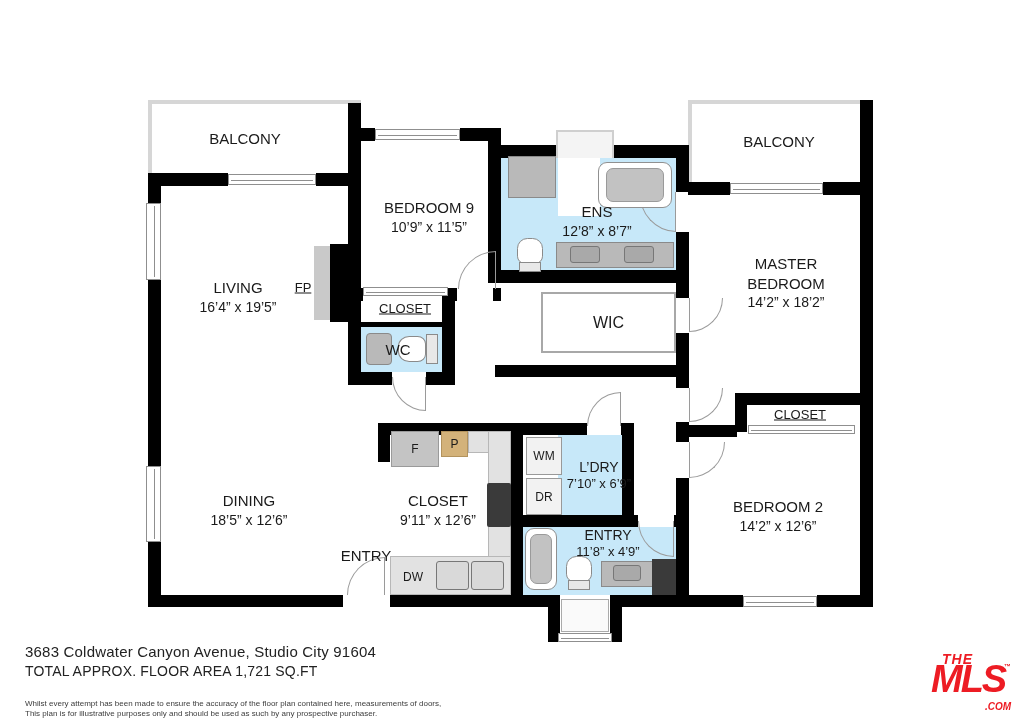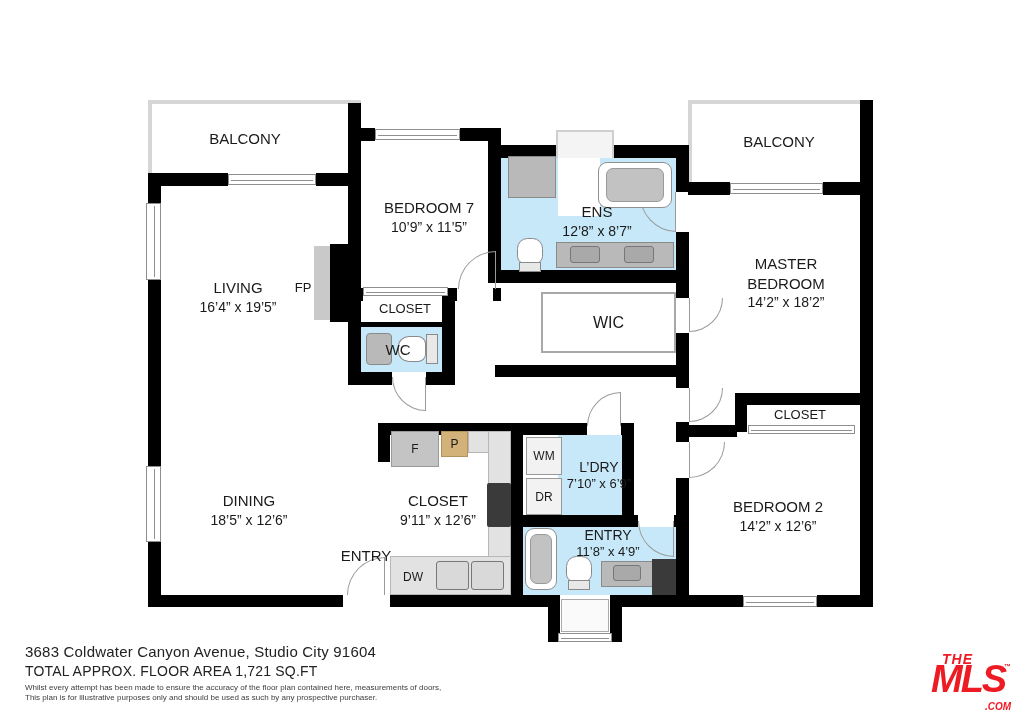--- a/index.html
+++ b/index.html
@@ -16,36 +16,36 @@
   .arc{position:absolute;border:1.5px solid #9a9a9a;box-sizing:border-box;background:transparent;}
   .hinge-tl{border-radius:0 0 100% 0;border-top:none;}
   .hinge-tr{border-radius:0 0 0 100%;border-top:none;}
   .hinge-br{border-radius:100% 0 0 0;border-bottom:none;}
   .lbl{position:absolute;transform:translate(-50%,-50%);white-space:nowrap;font-size:15px;}
   .room-lbl{position:absolute;transform:translate(-50%,-50%);display:flex;flex-direction:column;align-items:center;
             line-height:1.3;font-size:15px;text-align:center;}
   .room-lbl .nm, .room-lbl .dims{white-space:nowrap;}
   .room-lbl .dims{font-size:14px;}
   .sm{font-size:12px;}
-  .md{font-size:13px;}
+  .md{font-size:13px;text-decoration:underline;}
   .fix{position:absolute;box-sizing:border-box;}
   .gray{background:#b9b9b9;border:1px solid #8a8a8a;}
   .lightgray{background:#e2e2e2;border:1px solid #b7b7b7;}
   .tub{background:#fff;border:1.5px solid #909090;border-radius:9px;}
   .tub-in{background:#c2c2c2;border:1px solid #9a9a9a;border-radius:7px;}
   .toilet{background:#fff;border:1px solid #8a8a8a;border-radius:40% 40% 30% 30%;}
   .tank{background:#e8e8e8;border:1px solid #8a8a8a;}
   .sinkbox{background:#a9a9a9;border:1px solid #777;border-radius:3px;}
   .applbox{position:absolute;display:flex;align-items:center;justify-content:center;box-sizing:border-box;font-size:12px;}
   .dark{background:#3a3a3a;}
   .wic-outline{position:absolute;border:2px solid #a8a8a8;box-sizing:border-box;display:flex;align-items:center;justify-content:center;font-size:16px;}
   .footer{position:absolute;left:25px;top:643px;color:#222;}
   .addr{font-size:15px;letter-spacing:.2px;}
   .area{font-size:14px;margin-top:3px;letter-spacing:.2px;}
-  .disc{font-size:8px;line-height:9.5px;margin-top:4px;color:#3c3c3c;}
+  .disc{font-size:8px;line-height:9.5px;margin-top:20px;color:#3c3c3c;}
   .logo{position:absolute;left:931px;top:651px;width:80px;height:64px;color:#ED1C24;font-style:italic;}
   .logo-the{position:absolute;left:11px;top:0;font-size:14px;font-weight:800;letter-spacing:1px;}
   .logo-mls{position:absolute;left:0;top:9px;font-size:38px;font-weight:800;letter-spacing:-2px;line-height:1;}
   .logo-tm{position:absolute;right:0;top:12px;font-size:7px;font-weight:700;font-style:normal;}
   .logo-com{position:absolute;right:0;bottom:3px;font-size:10px;font-weight:800;}
 </style>
 </head>
 <body>
 
 <div id="plan">
@@ -183,21 +183,21 @@
   <div class="lbl" style="left:245px;top:138px;">BALCONY</div>
   <div class="lbl" style="left:779px;top:141px;">BALCONY</div>
 
   <div class="room-lbl" style="left:238px;top:297px;">
     <span class="nm">LIVING</span>
     <span class="dims">16’4” x 19’5”</span>
   </div>
   <div class="lbl md" style="left:303px;top:287px;">FP</div>
 
   <div class="room-lbl" style="left:429px;top:217px;">
-    <span class="nm">BEDROOM 7</span>
+    <span class="nm">BEDROOM 9</span>
     <span class="dims">10’9” x 11’5”</span>
   </div>
 
   <div class="room-lbl" style="left:597px;top:221px;">
     <span class="nm">ENS</span>
     <span class="dims">12’8” x 8’7”</span>
   </div>
 
   <div class="room-lbl" style="left:786px;top:283px;width:104px;">
     <span style="white-space:normal;">MASTER BEDROOM</span>

